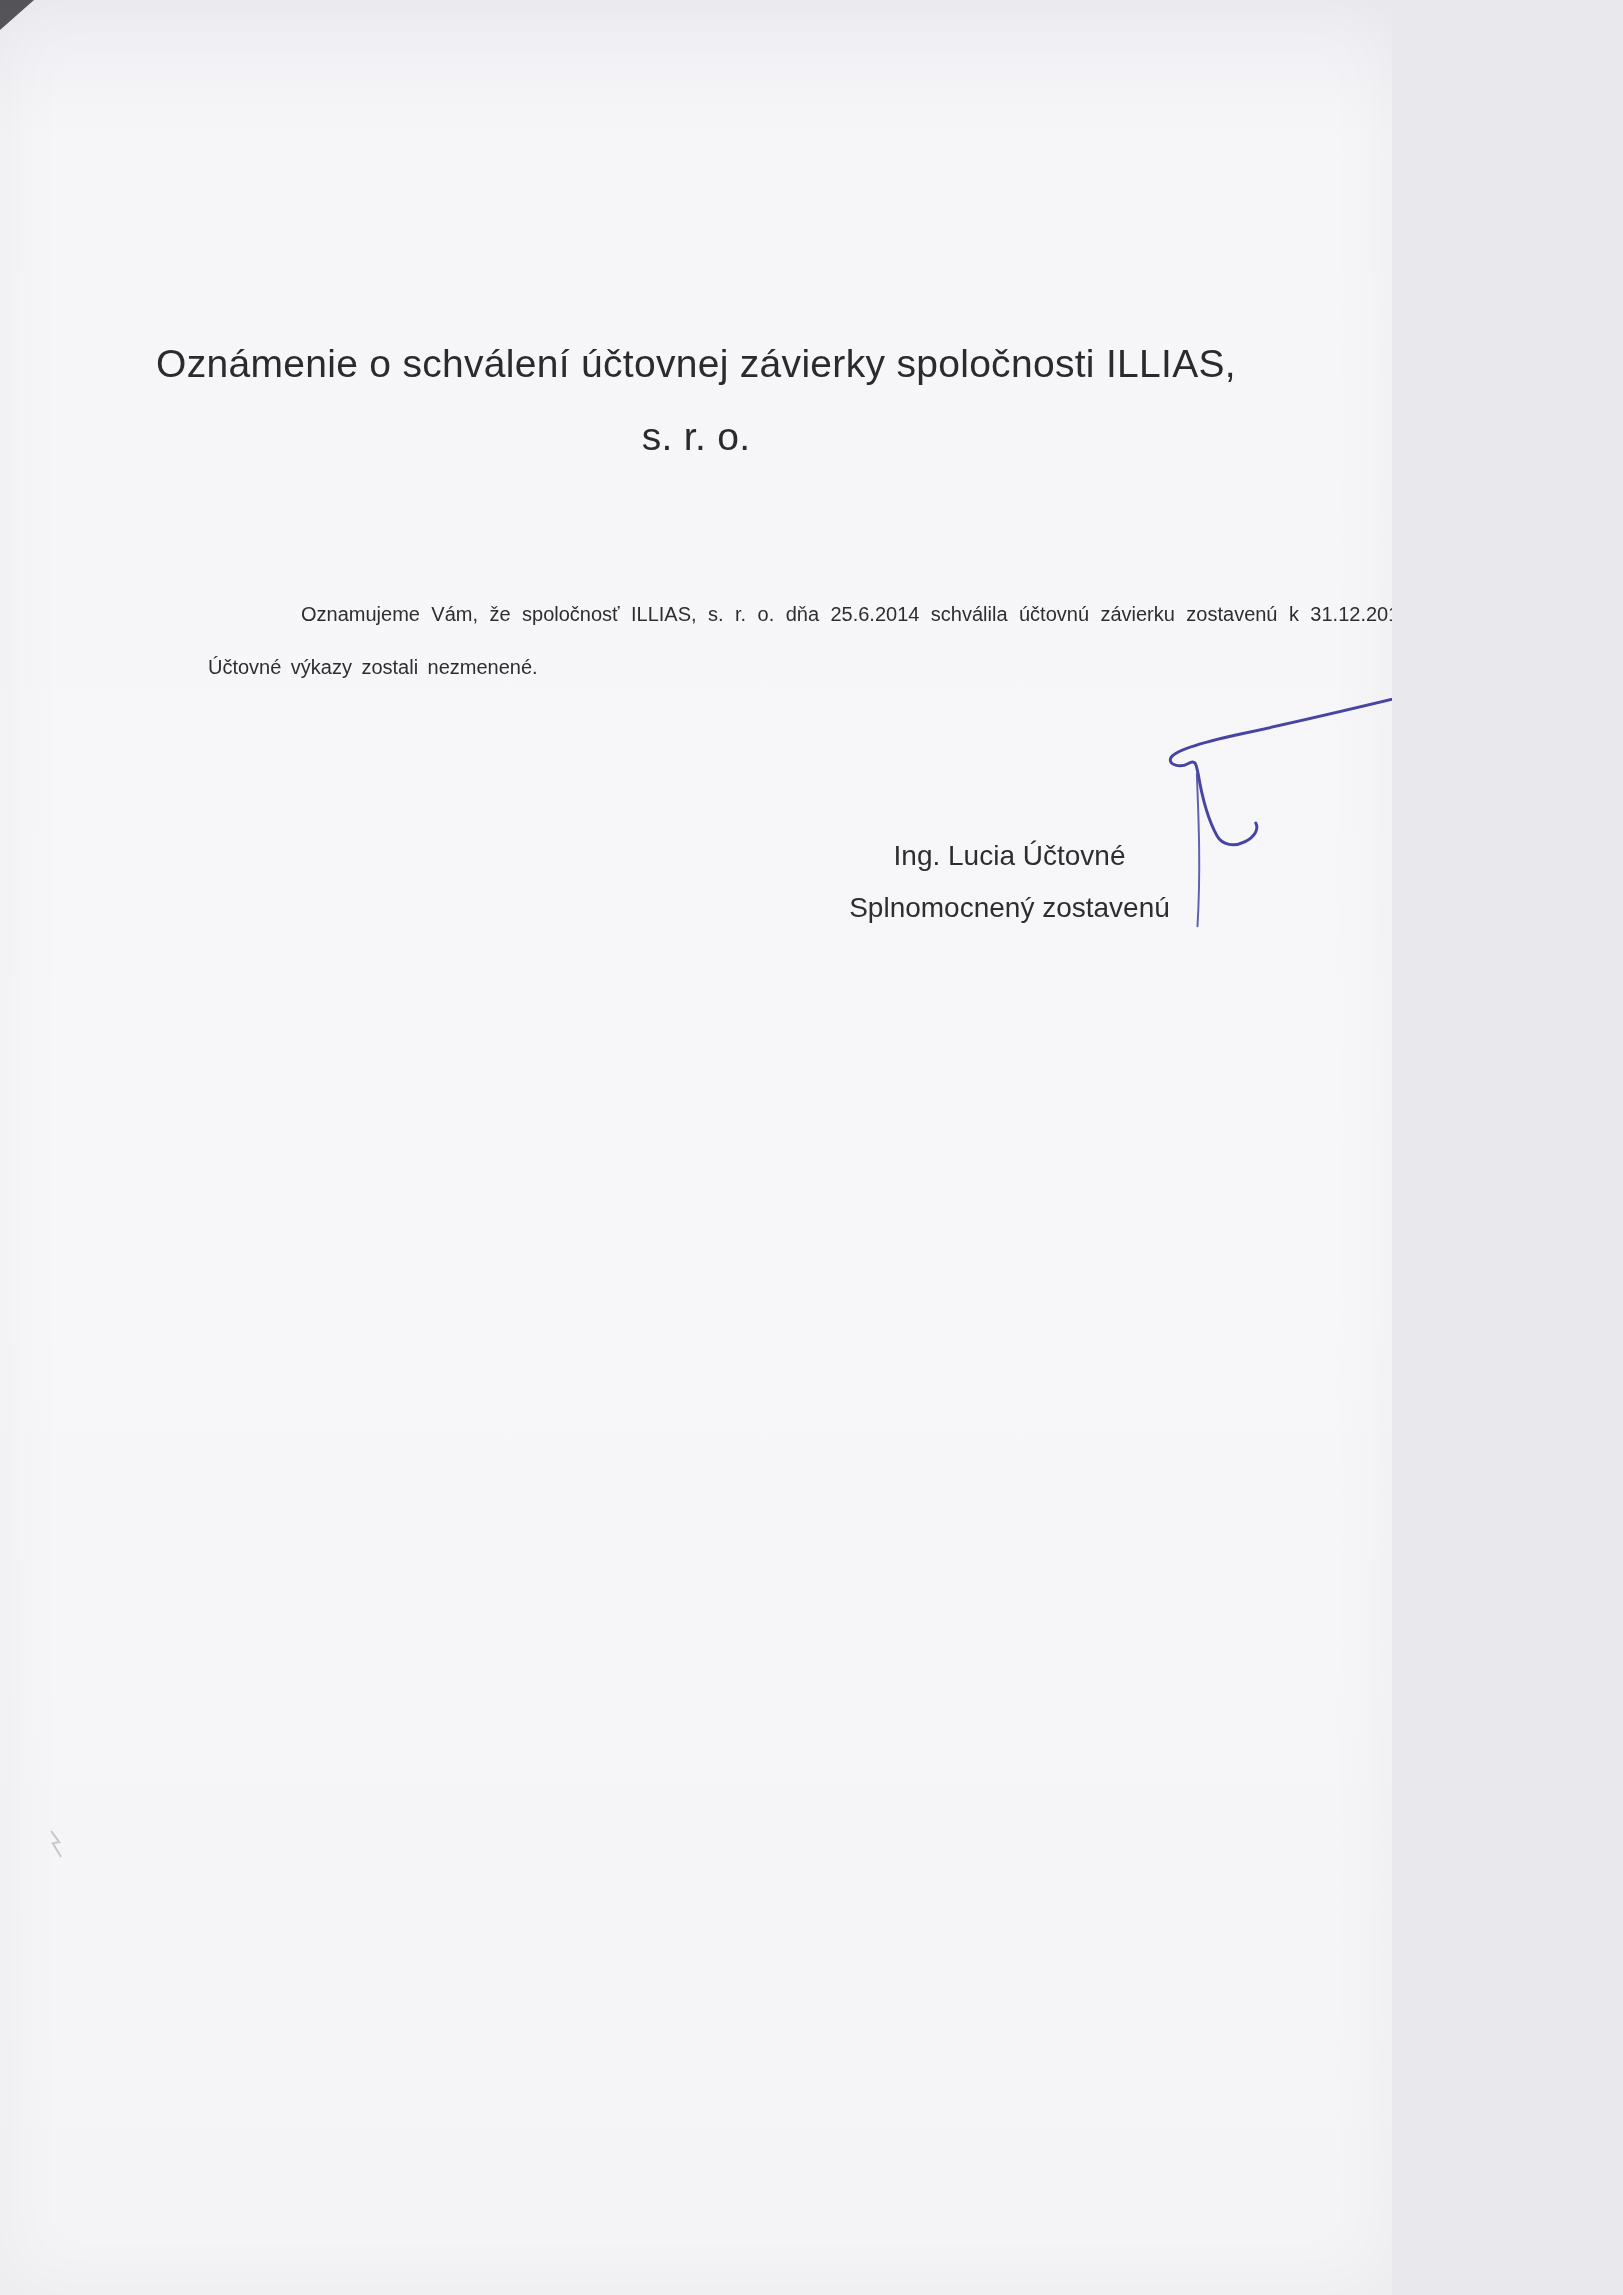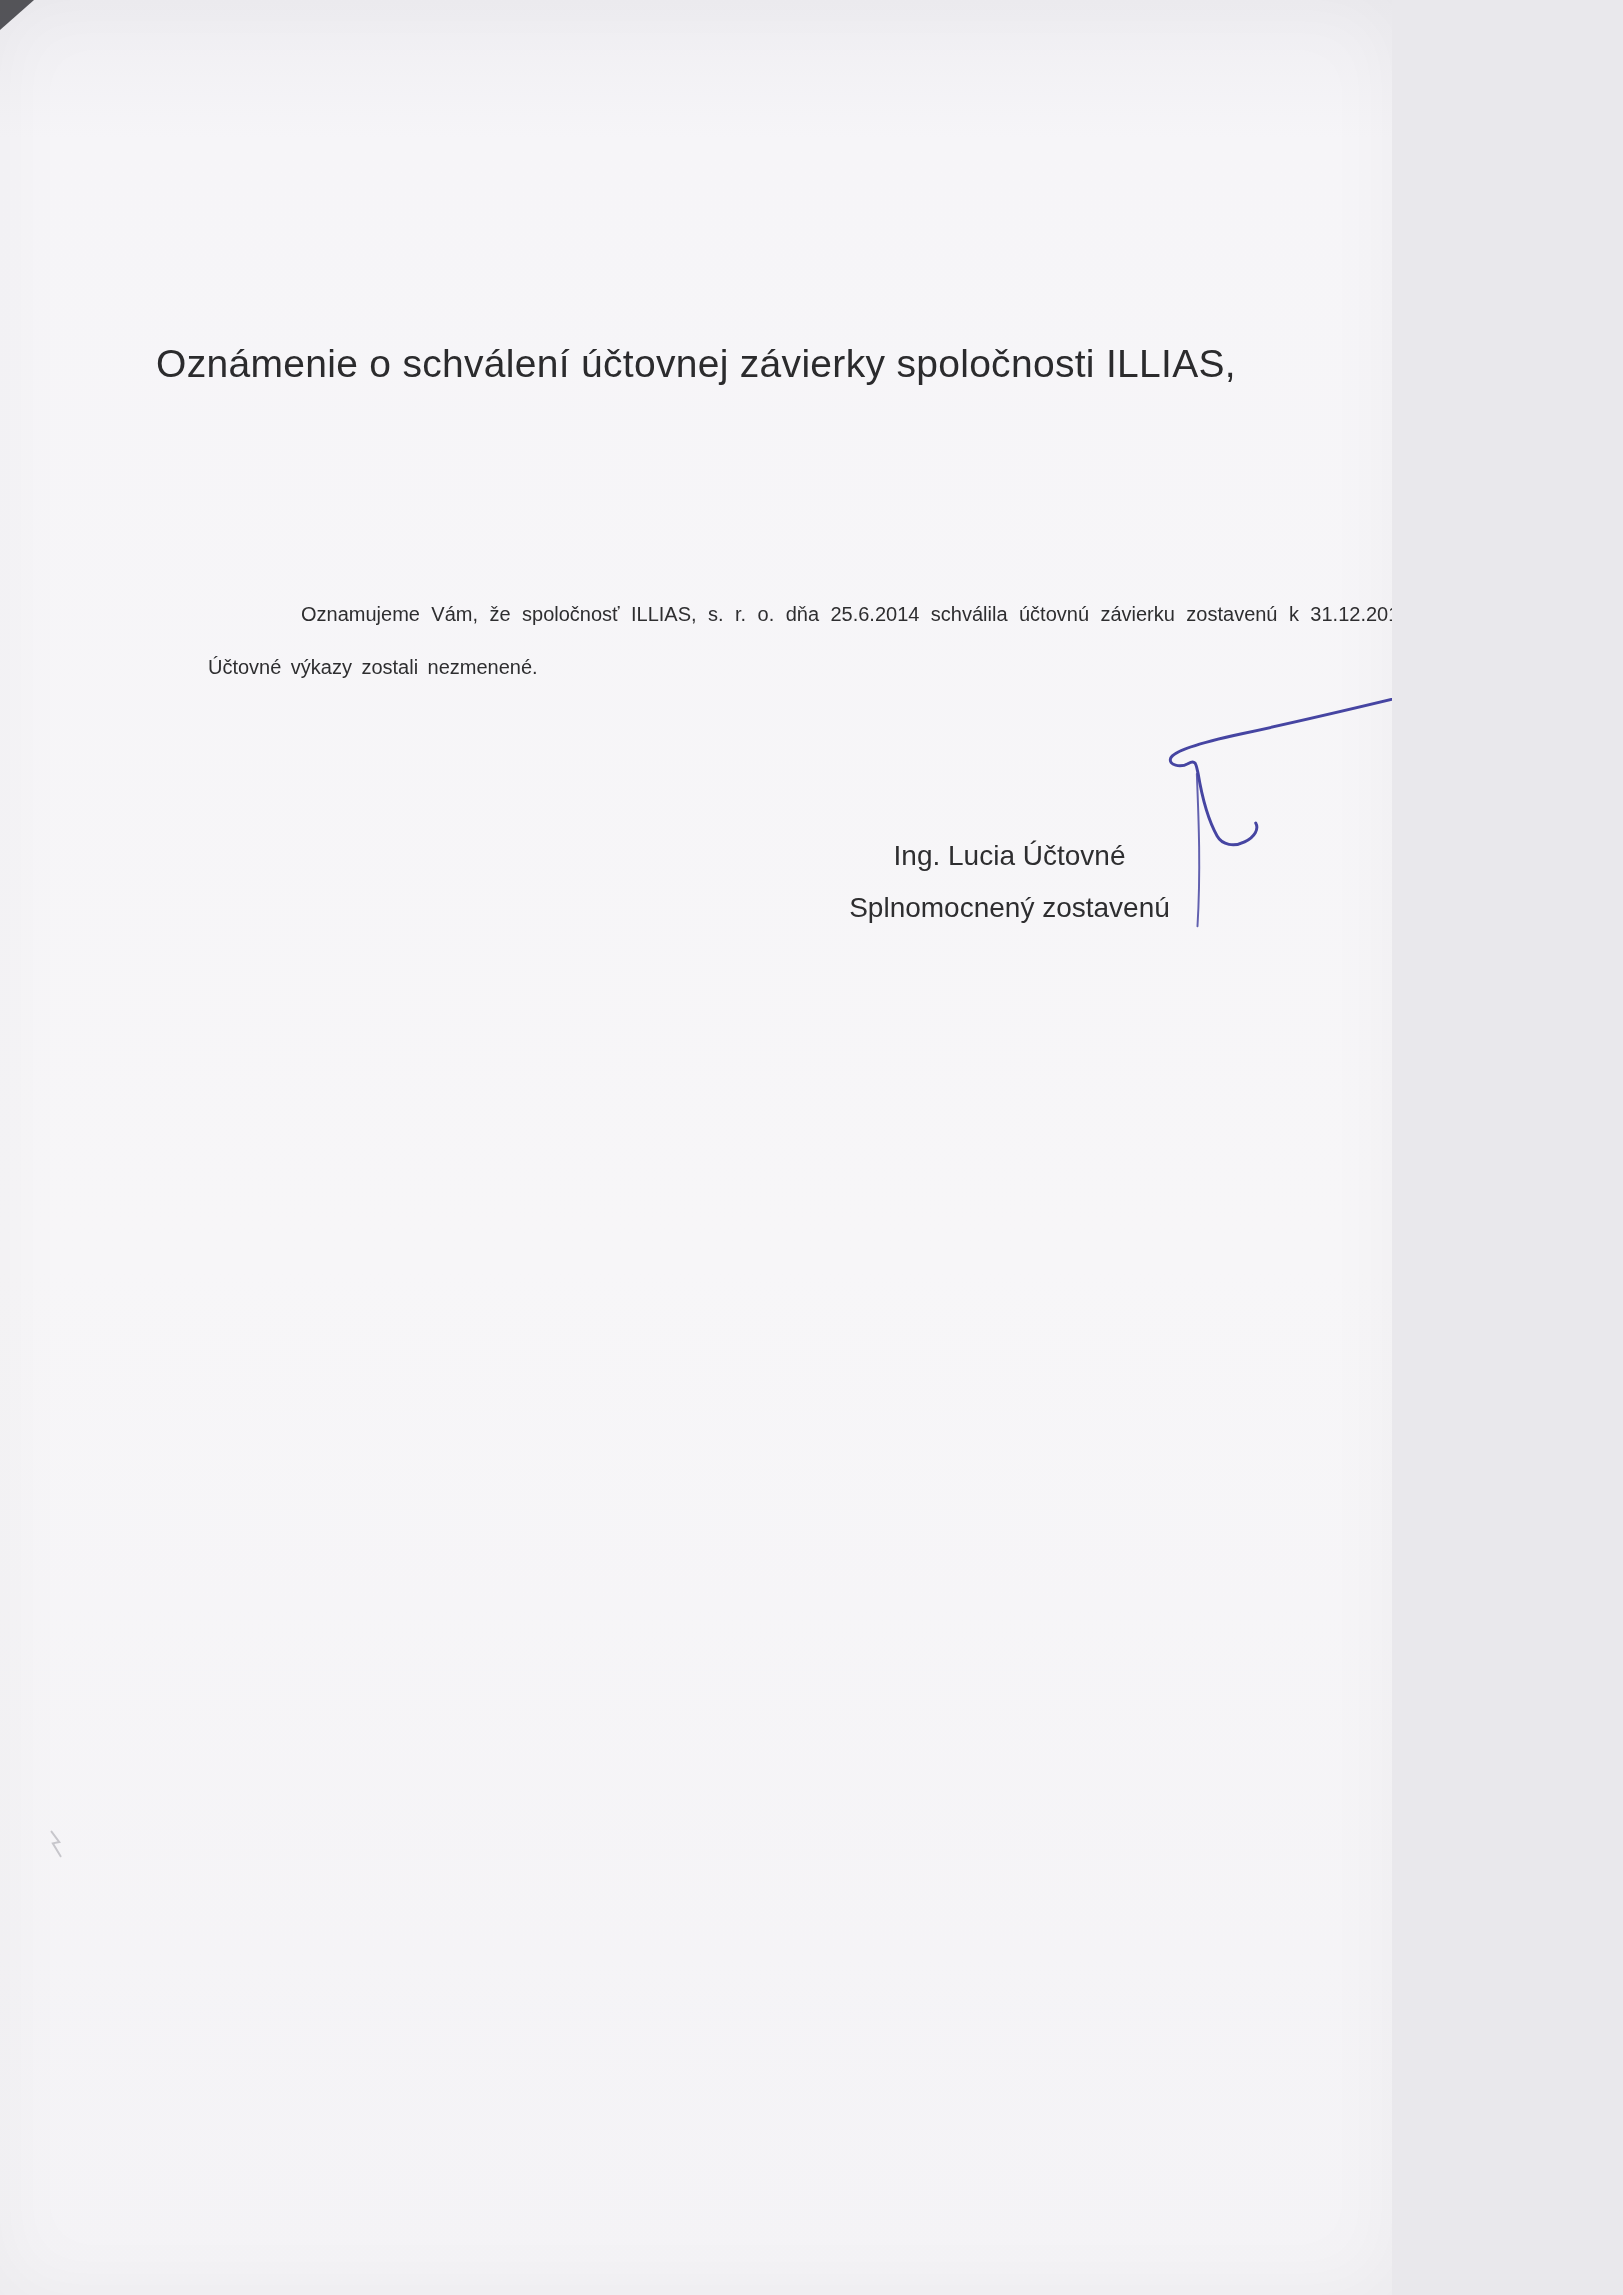--- a/index.html
+++ b/index.html
@@ -90,20 +90,21 @@
 </style>
 </head>
 <body>
 
 <div class="paper">
 
   <div class="corner-artifact"></div>
 
   <div class="title">
     <div>Oznámenie o schválení účtovnej závierky spoločnosti ILLIAS,</div>
+    <div>s. r. o.</div>
   </div>
 
   <p class="body-paragraph">Oznamujeme Vám, že spoločnosť ILLIAS, s. r. o. dňa 25.6.2014 schválila účtovnú závierku zostavenú k 31.12.2013. Účtovné výkazy zostali nezmenené.</p>
 
   <svg class="signature-svg" viewBox="0 0 700 470">
     <path d="M 665 25
              C 540 55, 380 96, 215 131
              C 150 145, 112 158, 108 168
              C 104 179, 123 183, 135 176
              C 147 169, 147 179, 150 192

